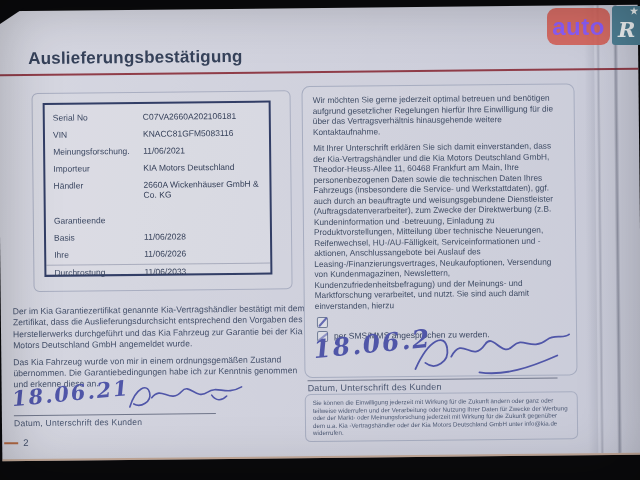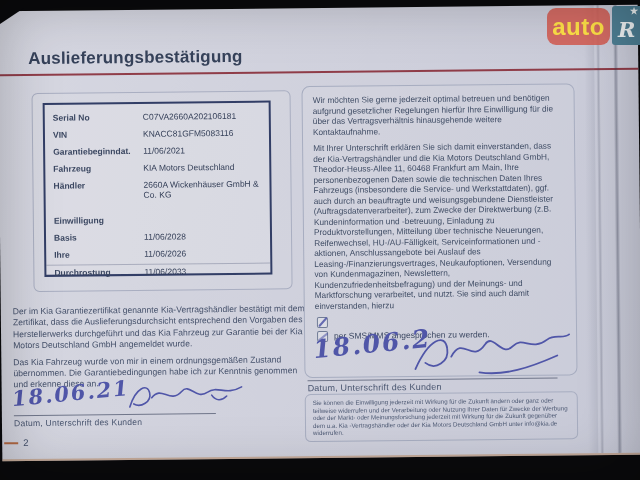--- a/index.html
+++ b/index.html
@@ -34,21 +34,21 @@
     position:absolute;left:33px;top:82px;width:257px;height:197px;
     border:1px solid #a9aec1;border-radius:6px;background:rgba(255,255,255,.05);
   }
   .warranty-table{
     position:absolute;left:44px;top:92px;width:228px;height:174px;
     border:2px solid #323e66;background:rgba(255,255,255,.12);
     box-sizing:border-box;padding-top:6px;
   }
   .trow{display:flex;align-items:flex-start;min-height:17px;padding:2px 0 0 8px;box-sizing:border-box;
         font-size:8.5px;color:#3c4862;}
-  .trow .lbl{width:90px;flex:none;font-weight:bold;}
+  .trow .lbl{width:90px;flex:none;}
   .trow .val{flex:1;padding-right:6px;color:#343f58;}
   .trow.handler{min-height:30px;}
   .trow.gap{margin-top:5px;}
   .trow.last{border-top:1px solid rgba(80,90,120,.35);}
 
   
   .left-copy{position:absolute;left:12px;top:295px;width:292px;
     font-size:8.6px;line-height:11.4px;color:#44506a;}
   .left-copy p{margin:0 0 5px 0;}
 
@@ -91,21 +91,21 @@
     position:absolute;left:303px;top:386px;width:273px;
     border:1px solid #a7adc0;border-radius:6px;box-sizing:border-box;
     padding:4px 7px;font-size:6.2px;line-height:7.6px;color:#4e5a74;
   }
 
   
   .badge-auto{
     position:absolute;left:547px;top:8px;width:63px;height:37px;
     background:rgba(211,92,82,.88);border-radius:9px;
     display:flex;align-items:center;justify-content:center;
-    color:#fde047;font-size:24px;font-weight:bold;letter-spacing:.5px;
+    color:#8b5cf6;font-size:24px;font-weight:bold;letter-spacing:.5px;
   }
   .badge-ria{
     position:absolute;left:612px;top:6px;width:34px;height:39px;
     background:#4d7e93;border-radius:3px 0 0 3px;
     color:#eef2f3;font-family:"DejaVu Serif",serif;font-weight:bold;font-style:italic;
     display:flex;align-items:flex-end;justify-content:flex-start;
     padding:2px 0 3px 6px;box-sizing:border-box;font-size:21px;
   }
   .badge-ria .star{position:absolute;left:18px;top:0px;font-size:9px;font-style:normal;}
 
@@ -128,33 +128,33 @@
     <div class="warranty-table">
       <div class="trow">
         <span class="lbl">Serial No</span>
         <span class="val">C07VA2660A202106181</span>
       </div>
       <div class="trow">
         <span class="lbl">VIN</span>
         <span class="val">KNACC81GFM5083116</span>
       </div>
       <div class="trow">
-        <span class="lbl">Garantiebeginndat.</span>
+        <span class="lbl">Meinungsforschung.</span>
         <span class="val">11/06/2021</span>
       </div>
       <div class="trow">
-        <span class="lbl">Fahrzeug</span>
+        <span class="lbl">Importeur</span>
         <span class="val">KIA Motors Deutschland</span>
       </div>
       <div class="trow handler">
         <span class="lbl">Händler</span>
         <span class="val">2660A Wickenhäuser GmbH &amp; Co. KG</span>
       </div>
       <div class="trow gap">
-        <span class="lbl">Einwilligung</span>
+        <span class="lbl">Garantieende</span>
         <span class="val"></span>
       </div>
       <div class="trow">
         <span class="lbl">Basis</span>
         <span class="val">11/06/2028</span>
       </div>
       <div class="trow">
         <span class="lbl">Ihre</span>
         <span class="val">11/06/2026</span>
       </div>

